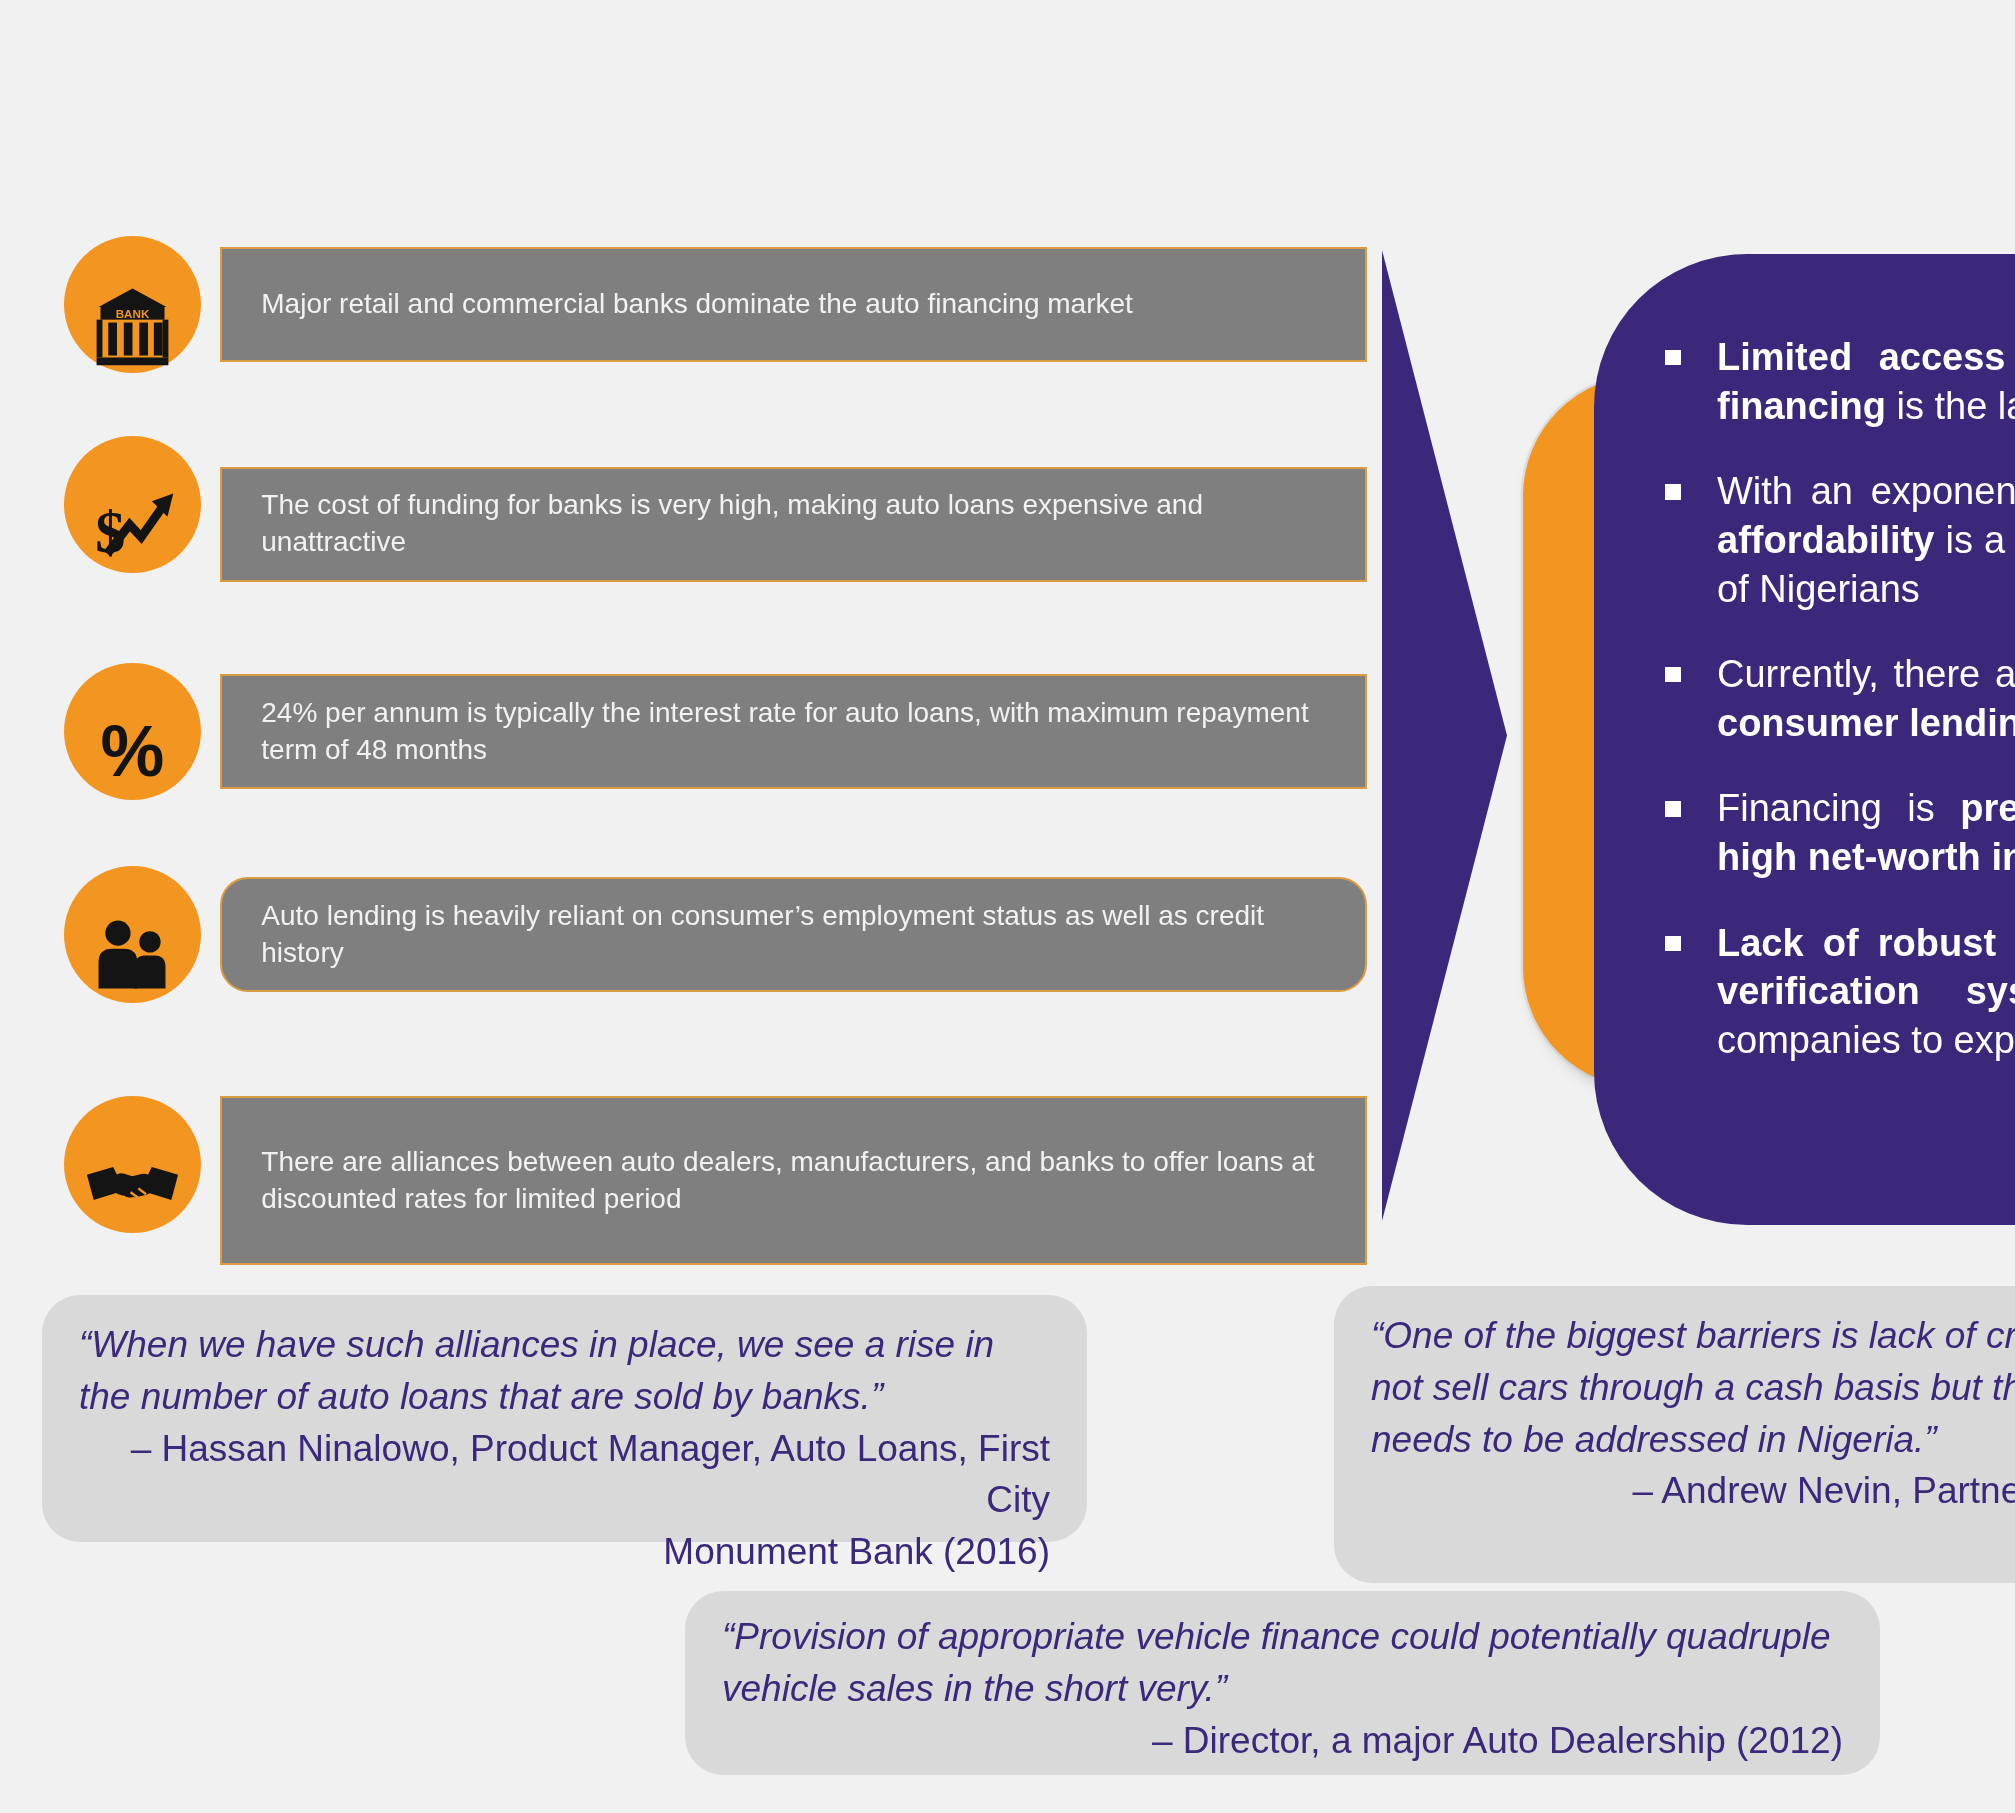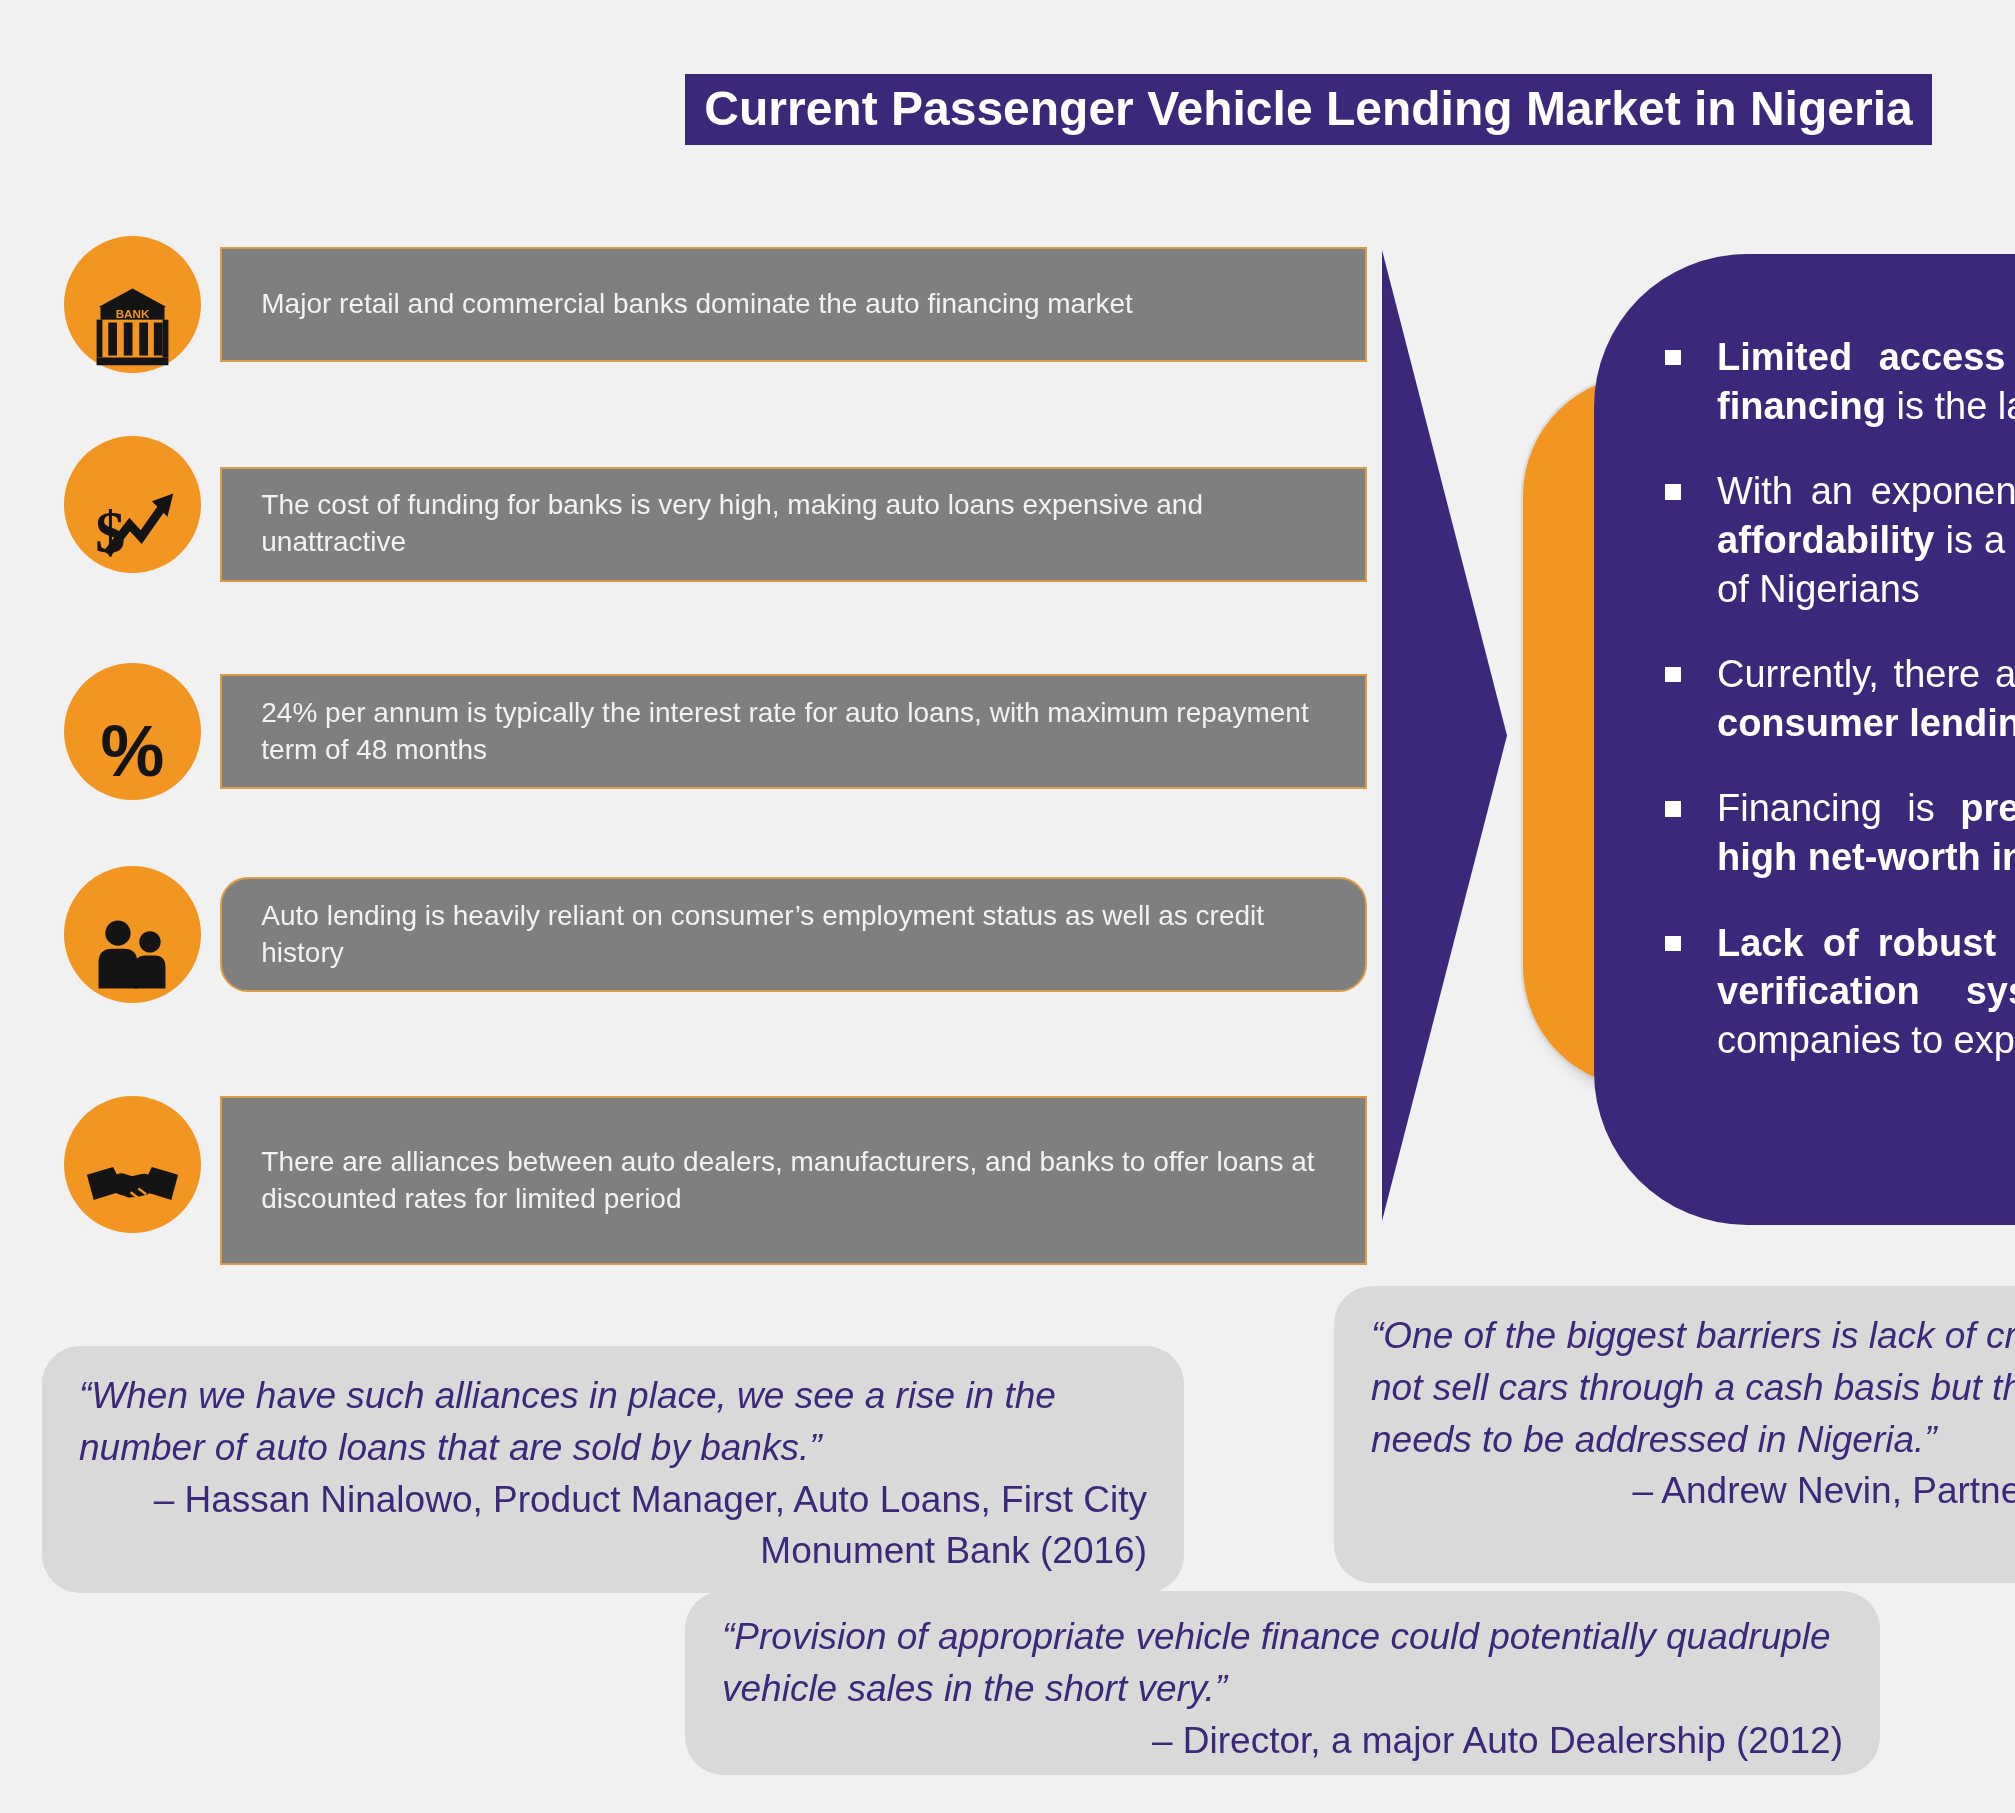--- a/index.html
+++ b/index.html
@@ -37,30 +37,29 @@
     font-size:38px;line-height:1.28;text-align:justify}
   #bullets li{position:relative;padding-left:54px;margin-bottom:37px}
   #bullets li:last-child{margin-bottom:0}
   #bullets li .sq{position:absolute;left:2.4px;top:17px;width:15.3px;height:15.3px;background:var(--white)}
   #bullets li b{font-weight:bold}
 
   .quote-card{position:absolute;background:var(--quotebg);border-radius:38px;
     color:var(--purple);font-size:37px;line-height:1.40;padding:24px 37px}
   .quote-text{font-style:italic}
   .quote-attr{text-align:right;font-style:normal}
-  .quote-left{left:42px;top:1346px;width:1142px;height:247px}
+  .quote-left{left:42px;top:1295px;width:1045px;height:247px}
   .quote-right{left:1334px;top:1286px;width:1261px;height:297px}
   .quote-bottom{left:685px;top:1591px;width:1195px;height:184px;padding:20px 37px}
 </style>
 </head>
 <body>
 
 <div id="canvas">
 
-  <div class="title-bar">Current Passenger Vehicle Lending Market in Nigeria</div>
 
   <div id="statements">
       <div class="statement-row" style="top: 236px; height: 137px;">
         <div class="icon-circle">
           <svg viewBox="0 0 100 100">
             <g fill="#141414">
    <polygon points="50,13 15,32 85,32"></polygon>
               <rect x="17" y="31" width="66" height="14"></rect>
    <rect x="13" y="45" width="6" height="39"></rect>
               <rect x="81" y="45" width="6" height="39"></rect>

